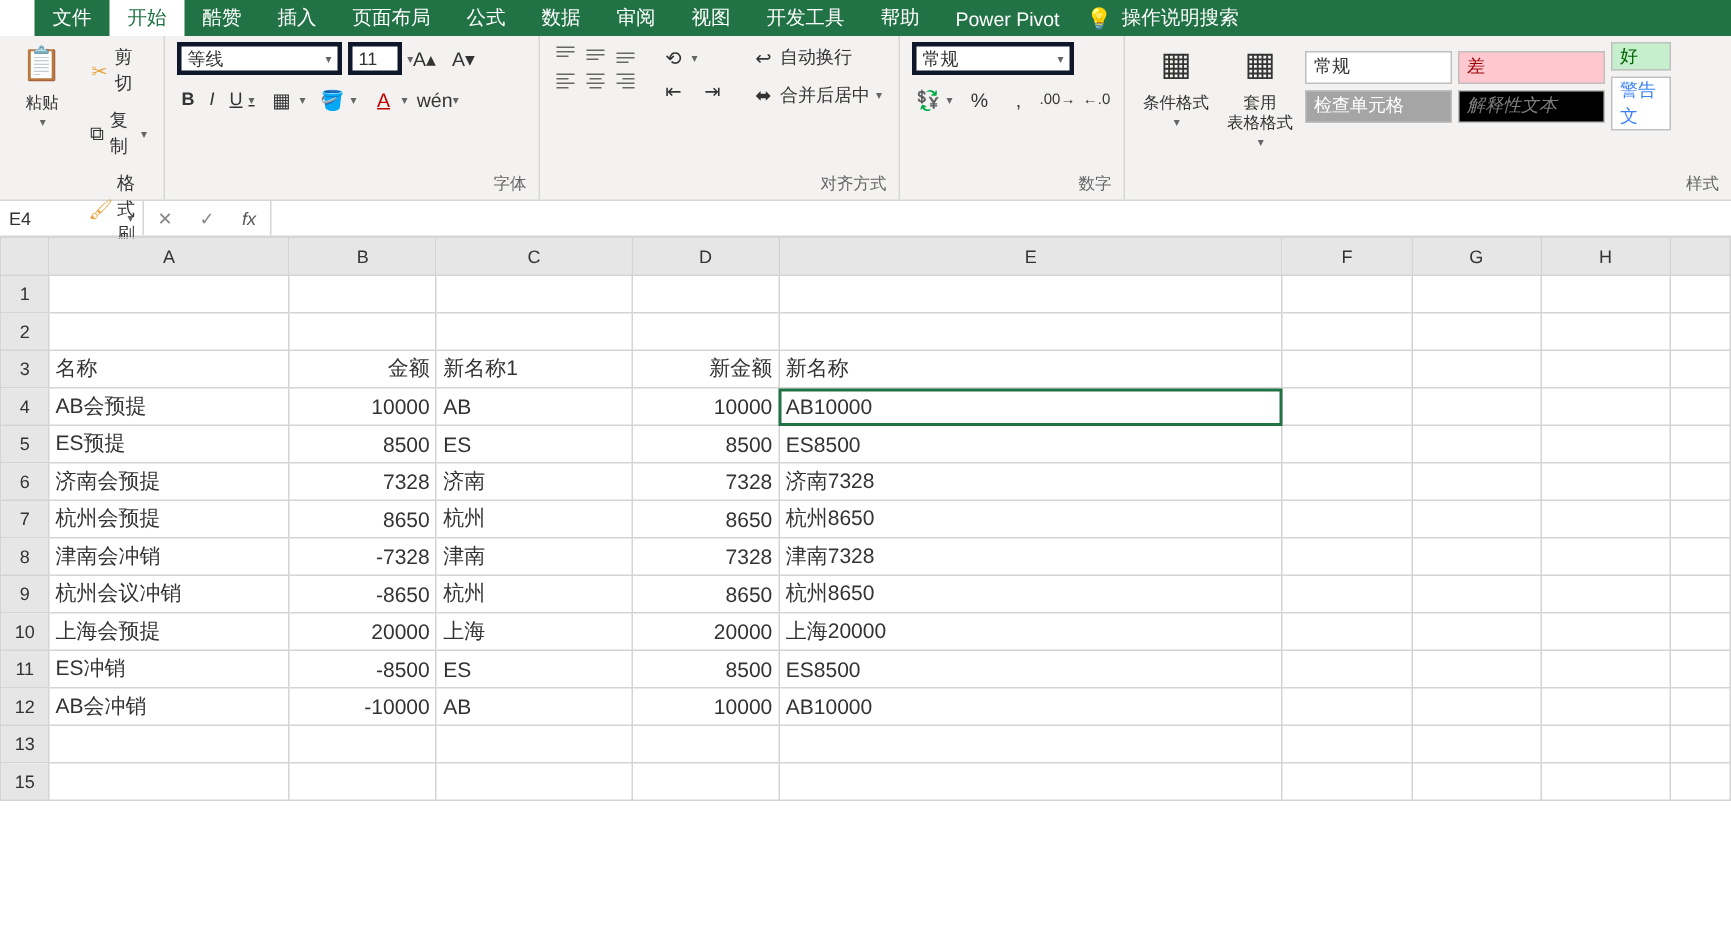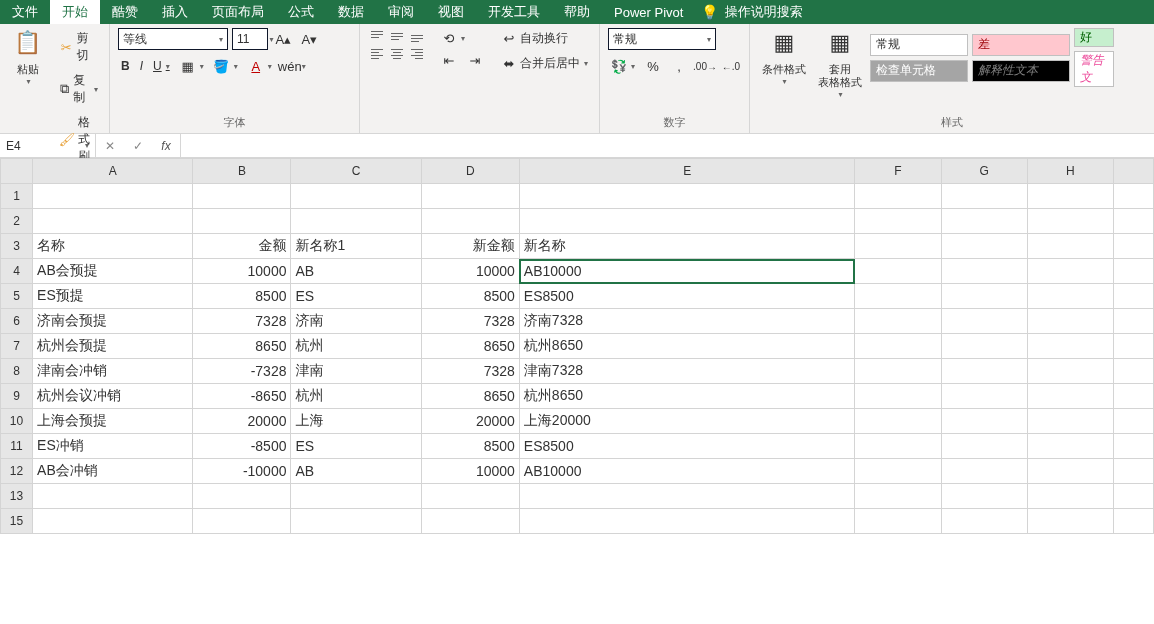--- a/index.html
+++ b/index.html
@@ -1,53 +1,53 @@
 <!DOCTYPE html>
 <html><head>
 <meta charset="utf-8">
 <style>
   * { box-sizing: border-box; margin: 0; padding: 0; }
   body { font-family: "Microsoft YaHei", Arial, sans-serif; font-size: 12px; background: #fff; color: #333; user-select: none; overflow: hidden; width: 1154px; height: 624px; }
   
   
-  .tab-bar { background: #217346; height: 24px; display: flex; align-items: stretch; color: #fff; font-size: 13px; }
+  .tab-bar { background: #217346; height: 24px; display: flex; align-items: stretch; color: #fff; font-size: 13px; margin-left: 23px; }
   .tab-bar .tab { padding: 0 12px; display: flex; align-items: center; cursor: pointer; }
   .tab-bar .tab.active { background: #fff; color: #217346; }
   .tab-bar .search-area { display: flex; align-items: center; margin-left: 6px; }
   .tab-bar .bulb { margin-right: 6px; font-size: 14px; }
   
   
   .ribbon { background: #f3f2f1; border-bottom: 1px solid #d6d6d6; height: 110px; display: flex; position: relative; }
   .group { border-right: 1px solid #d6d6d6; padding: 4px 8px 0 8px; display: flex; flex-direction: column; justify-content: space-between; }
-  .group-label { text-align: center; font-size: 11px; color: #666; padding: 2px 0 3px; }
+  .group-label { text-align: right; font-size: 11px; color: #666; padding: 2px 0 3px; }
   .group-rows { display: flex; gap: 8px; align-items: flex-start; }
   .vcol { display: flex; flex-direction: column; gap: 2px; }
   .hrow { display: flex; gap: 4px; align-items: center; }
   .btn { display: flex; align-items: center; gap: 3px; padding: 2px 3px; cursor: pointer; font-size: 12px; color: #333; }
   .icon { display: inline-flex; width: 16px; height: 16px; align-items: center; justify-content: center; font-size: 13px; }
   .big-icon { width: 32px; height: 32px; font-size: 22px; }
   .dd { font-size: 8px; color: #666; margin-left: 1px; }
-  .combo { border: 1px solid #0f172a; background: #fff; height: 22px; display: flex; align-items: center; padding: 0 4px; font-size: 12px; gap: 20px; }
+  .combo { border: 3px solid #0f172a; background: #fff; height: 22px; display: flex; align-items: center; padding: 0 4px; font-size: 12px; gap: 20px; }
   .combo .dd { margin-left: auto; }
   .font-name { width: 110px; }
   .font-size { width: 36px; }
   .num-format { width: 108px; }
   .bold { font-weight: bold; }
   .italic { font-style: italic; }
   .underline { text-decoration: underline; }
   .vert-btn { display: flex; flex-direction: column; align-items: center; gap: 1px; padding: 2px 4px; cursor: pointer; font-size: 11px; line-height: 1.2; text-align: center; }
   
   .styles-group .style-tiles { display: grid; grid-template-columns: repeat(2, 98px); grid-auto-rows: 22px; gap: 4px; }
   .style-tile { border: 1px solid #c0c0c0; display: flex; align-items: center; padding: 0 5px; font-size: 12px; }
   .st-normal { background: #fff; }
   .st-bad { background: #ffc7ce; color: #9c0006; }
   .st-good { background: #c6efce; color: #006100; }
   .st-check { background: #a5a5a5; color: #fff; }
   .st-explain { background: #000000; color: #7f7f7f; font-style: italic; }
-  .st-warn { background: #fff; color: #ec4899; font-style: italic; }
+  .st-warn { background: #fff; color: #3b82f6; }
   
   
   .formula-bar { height: 24px; border-bottom: 1px solid #d6d6d6; display: flex; align-items: stretch; background: #fff; font-size: 12px; }
   .name-box { width: 96px; border-right: 1px solid #d6d6d6; display: flex; align-items: center; padding: 0 6px; }
   .name-box .dd { margin-left: auto; }
   .fx-btns { display: flex; align-items: center; border-right: 1px solid #d6d6d6; }
   .fx-btns .fxbtn { width: 28px; text-align: center; color: #888; cursor: pointer; font-size: 12px; }
   .fx-btns .fx { font-style: italic; color: #555; }
   .formula-input { flex: 1; display: flex; align-items: center; padding: 0 6px; }
   
@@ -236,20 +236,21 @@
             <span class="icon">↩</span>
             <span>自动换行</span>
           </div>
         <div class="btn">
             <span class="icon">⬌</span>
             <span>合并后居中</span>
             <span class="dd">▾</span>
           </div>
       </div>
     </div>
+    <div class="group-label">对齐方式</div>
   </div>
 
   <div class="group" style="width:150px">
     <div class="vcol" style="gap:6px">
       <div class="combo num-format">
           <span>常规</span>
           <span class="dd">▾</span>
         </div>
       <div class="hrow">
         <div class="btn">

